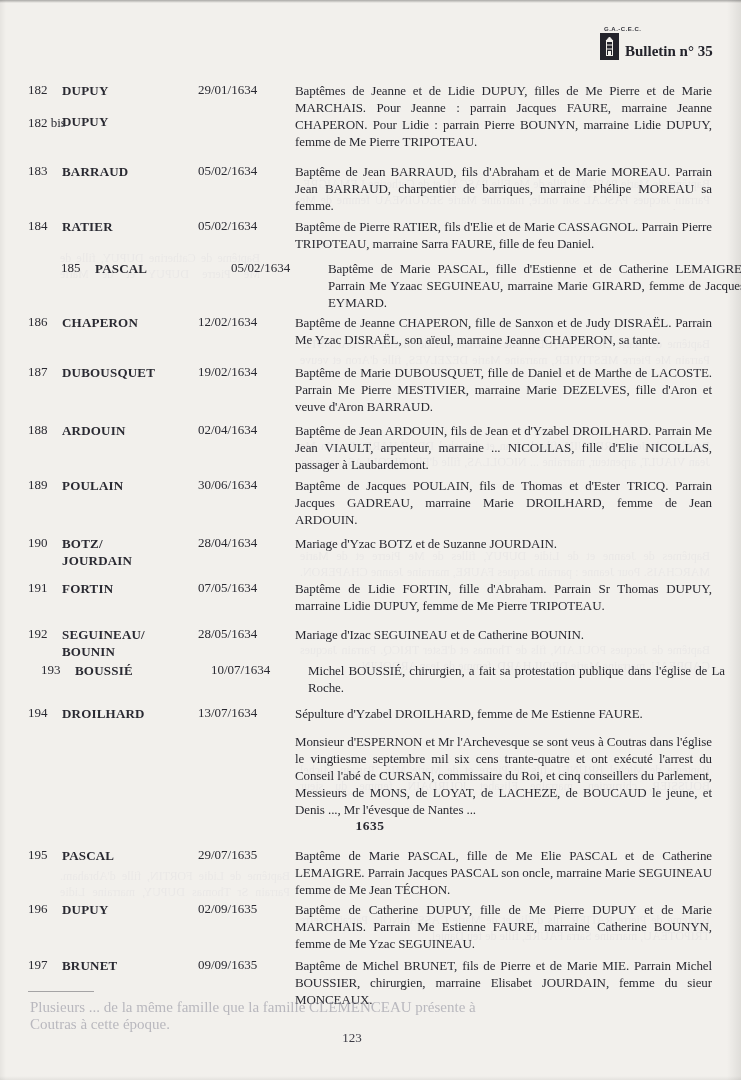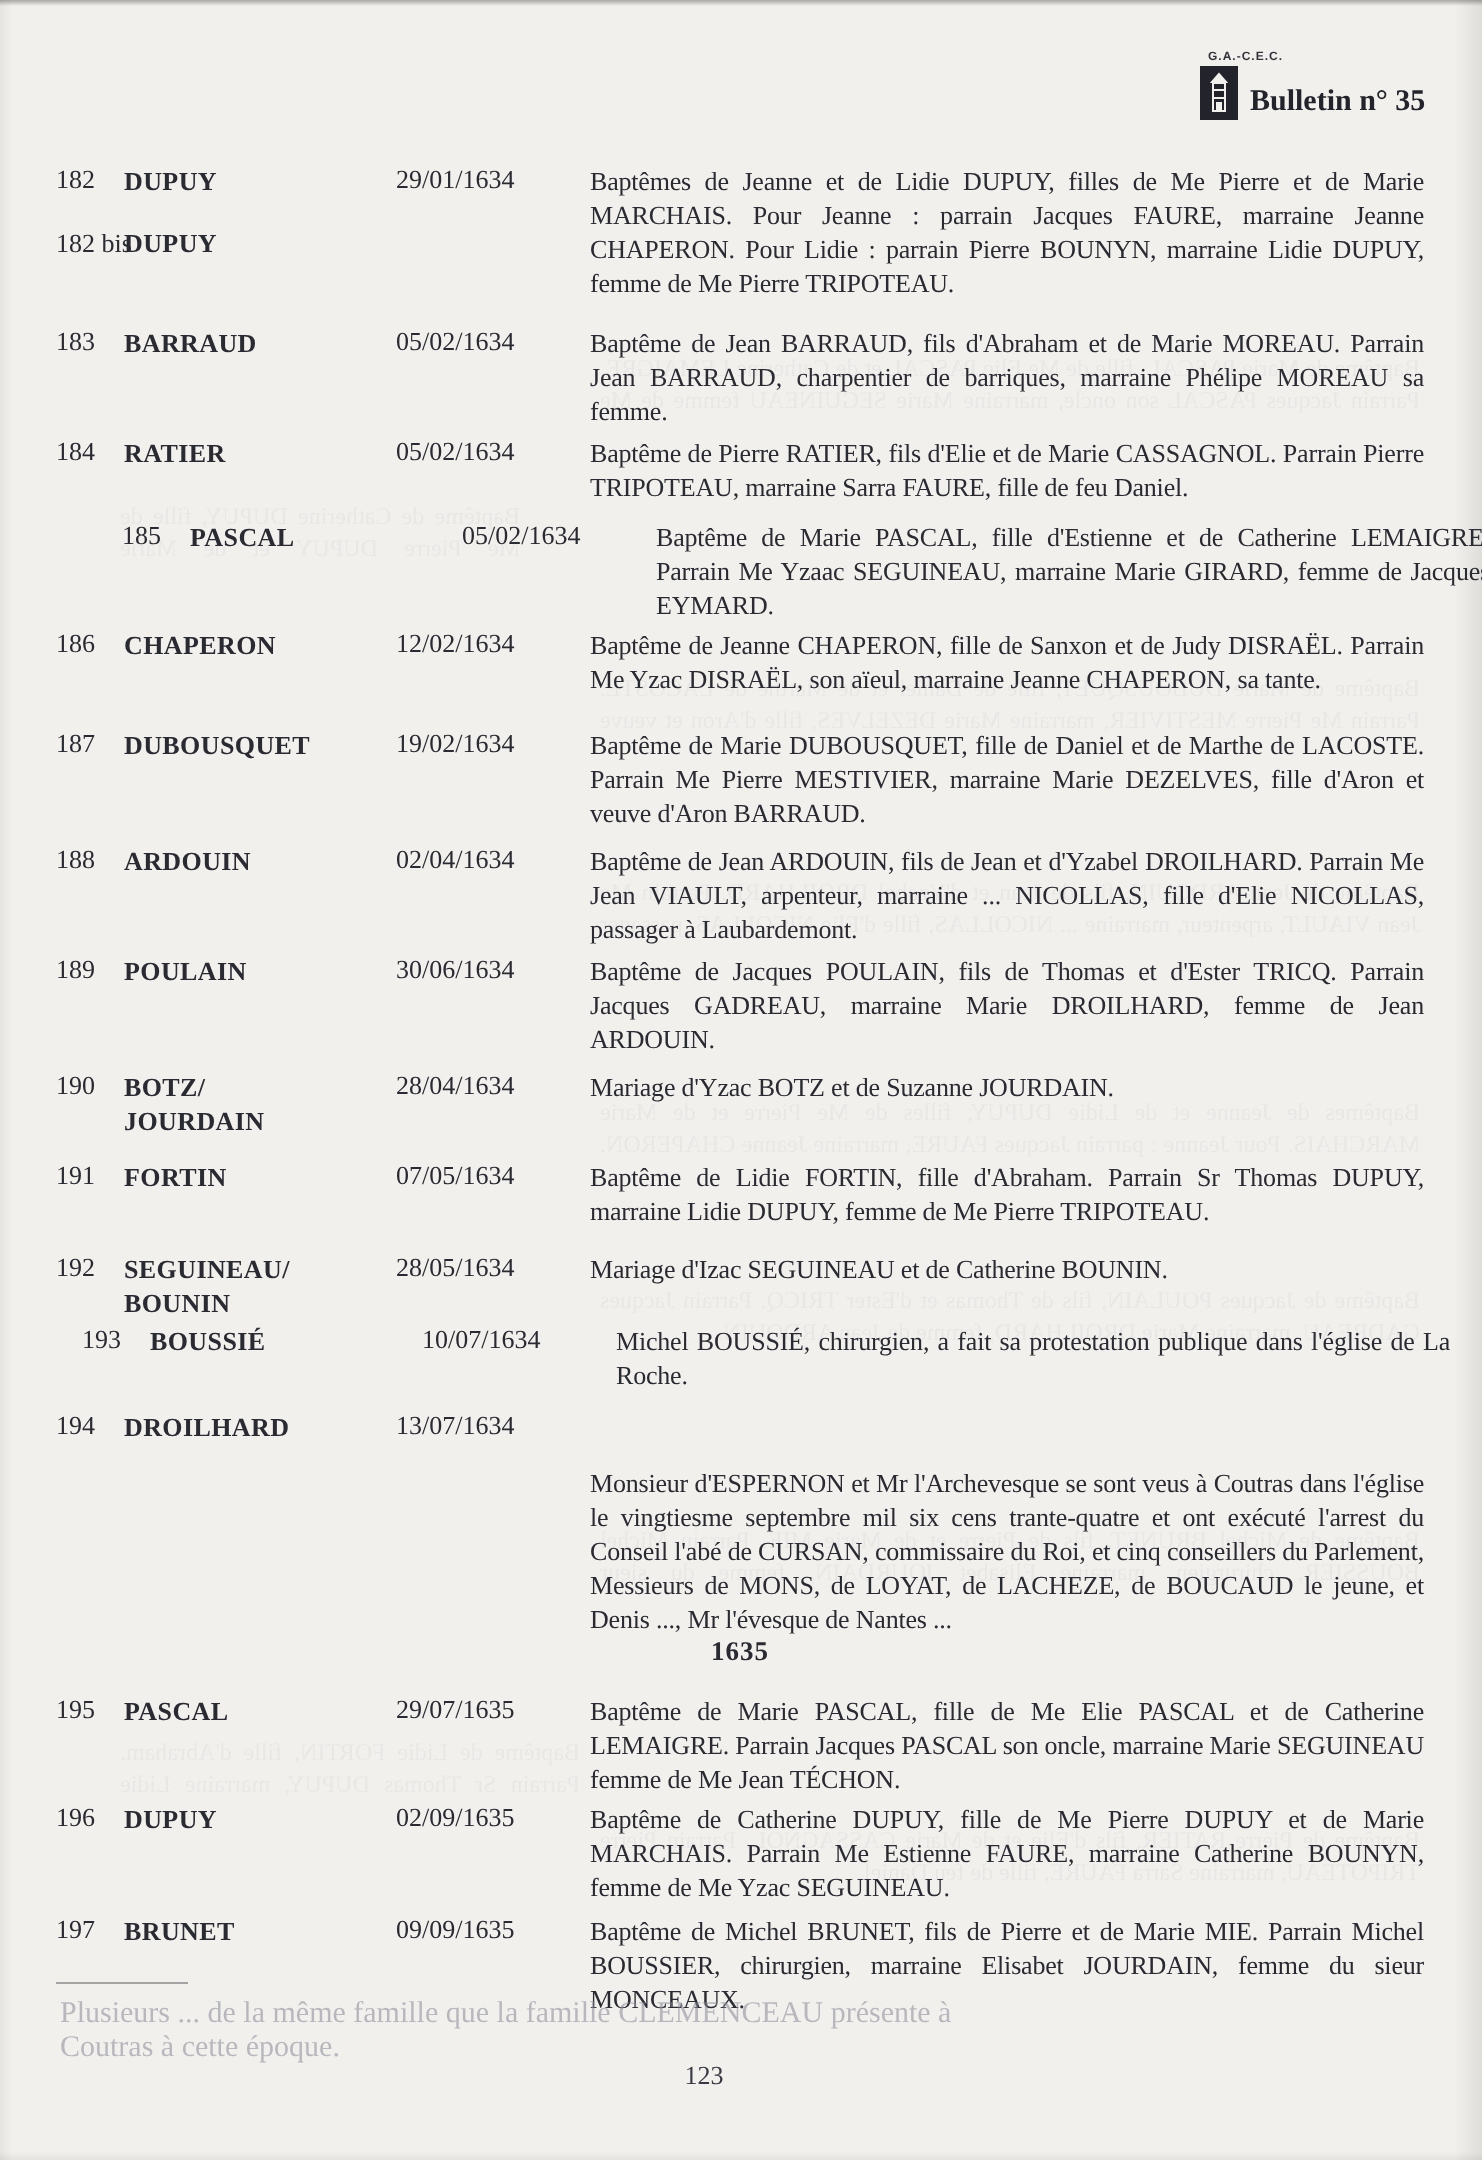--- a/index.html
+++ b/index.html
@@ -137,20 +137,21 @@
       <div class="record" style="top: 662px; margin-left: 13px;">
         <div class="rec-num">193</div>
         <div class="rec-name">BOUSSIÉ</div>
         <div class="rec-date">10/07/1634</div>
         <div class="rec-desc">Michel BOUSSIÉ, chirurgien, a fait sa protestation publique dans l'église de La Roche.</div>
       </div>
       <div class="record" style="top: 705px;">
         <div class="rec-num">194</div>
         <div class="rec-name">DROILHARD</div>
         <div class="rec-date">13/07/1634</div>
+        <div class="rec-desc">Sépulture d'Yzabel DROILHARD, femme de Me Estienne FAURE.</div>
       </div>
       <div class="paragraph-block" style="top: 733px;">Monsieur d'ESPERNON et Mr l'Archevesque se sont veus à Coutras dans l'église le vingtiesme septembre mil six cens trante-quatre et ont exécuté l'arrest du Conseil l'abé de CURSAN, commissaire du Roi, et cinq conseillers du Parlement, Messieurs de MONS, de LOYAT, de LACHEZE, de BOUCAUD le jeune, et Denis ..., Mr l'évesque de Nantes ...</div>
       <div class="year-heading" style="top: 818px;">1635</div>
       <div class="record" style="top: 847px;">
         <div class="rec-num">195</div>
         <div class="rec-name">PASCAL</div>
         <div class="rec-date">29/07/1635</div>
         <div class="rec-desc">Baptême de Marie PASCAL, fille de Me Elie PASCAL et de Catherine LEMAIGRE. Parrain Jacques PASCAL son oncle, marraine Marie SEGUINEAU femme de Me Jean TÉCHON.</div>
       </div>
       <div class="record" style="top: 901px;">

